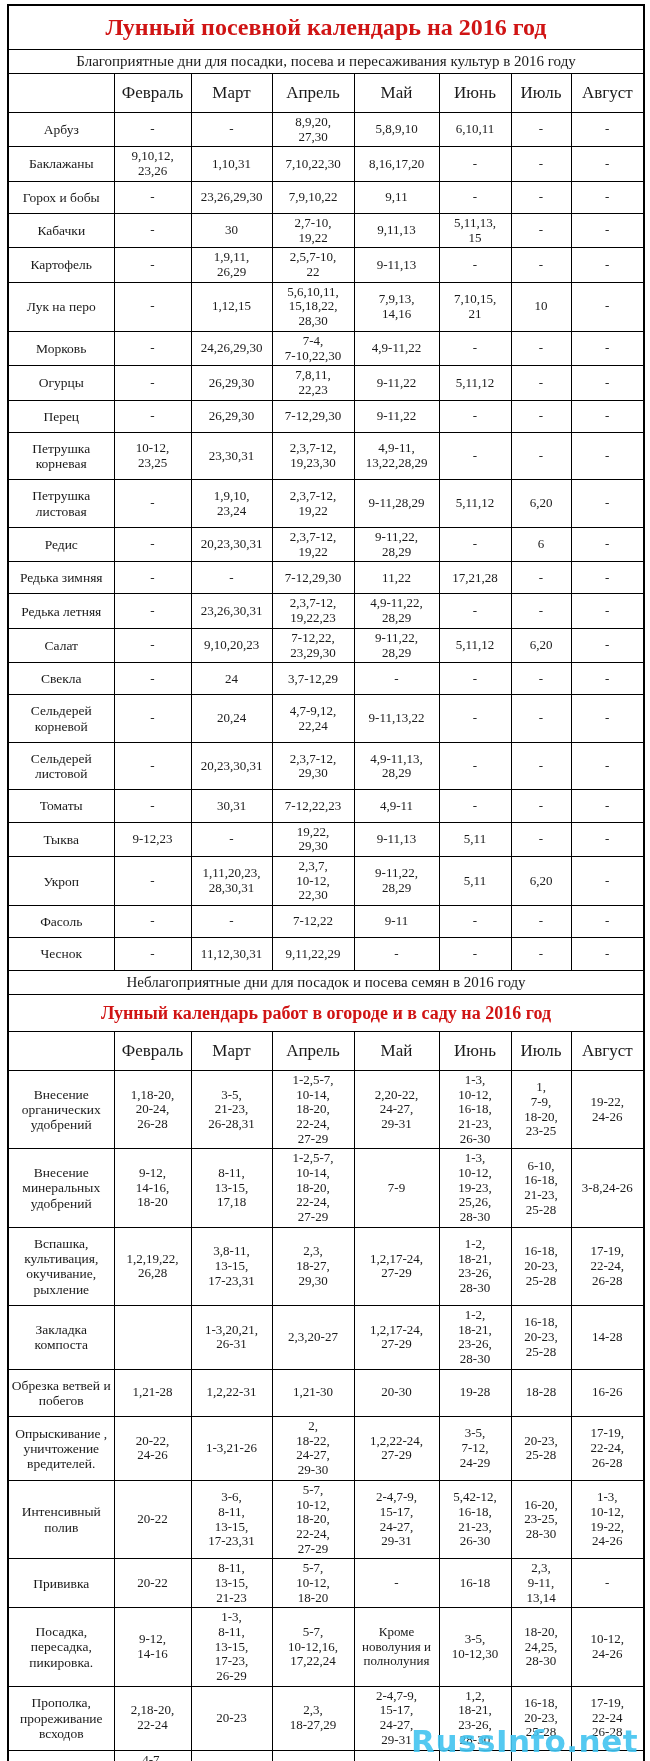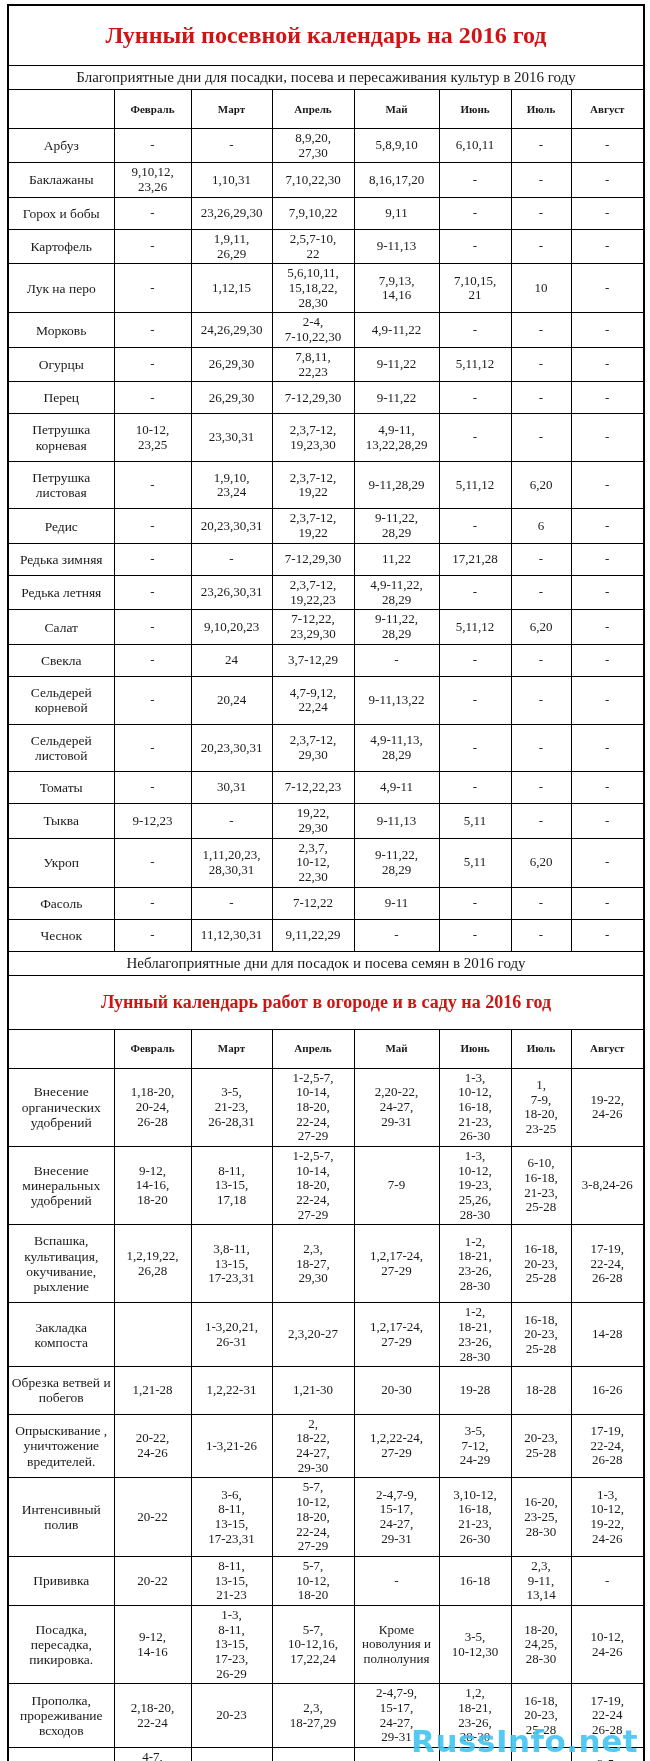--- a/index.html
+++ b/index.html
@@ -11,26 +11,26 @@
     border-collapse:collapse;table-layout:fixed;width:636px;margin:4px 0 0 7px;
     border:2px solid #000;
   }
   td{
     border:1px solid #000;text-align:center;vertical-align:middle;
     font-size:13px;line-height:1.13;padding:2px 1px;white-space:pre-line;
     overflow:hidden;
   }
   td.label{font-size:13.5px;padding:8px 2px;}
   tr.title-row td{
-    font-size:23px;font-weight:bold;padding:16px 2px;white-space:normal;
+    font-size:23px;font-weight:bold;padding:8px 2px;white-space:normal;
   }
   tr.title-row.t1 td{font-size:24px;}
   tr.title-row.t2 td{font-size:18px;}
   tr.subtitle-row td{font-size:15px;font-weight:normal;padding:3px 2px;white-space:normal;}
-  tr.month-row td{font-size:11px;height:22px;font-weight:bold;}
+  tr.month-row td{font-size:17px;height:22px;}
   .watermark{
     position:absolute;right:12px;bottom:2px;
     font-family:"DejaVu Sans","Liberation Sans",sans-serif;
     font-weight:bold;font-size:31px;letter-spacing:0.5px;opacity:0.9;
   }
 </style>
 </head>
 <body>
 
 <table>
@@ -89,20 +89,32 @@
         <td class="label">Горох и бобы</td>
         <td>-</td>
         <td>23,26,29,30</td>
         <td>7,9,10,22</td>
         <td>9,11</td>
         <td>-</td>
         <td>-</td>
         <td>-</td>
       </tr>
       <tr>
+        <td class="label">Кабачки</td>
+        <td>-</td>
+        <td>30</td>
+        <td>2,7-10,
+19,22</td>
+        <td>9,11,13</td>
+        <td>5,11,13,
+15</td>
+        <td>-</td>
+        <td>-</td>
+      </tr>
+      <tr>
         <td class="label">Картофель</td>
         <td>-</td>
         <td>1,9,11,
 26,29</td>
         <td>2,5,7-10,
 22</td>
         <td>9-11,13</td>
         <td>-</td>
         <td>-</td>
         <td>-</td>
@@ -118,21 +130,21 @@
 14,16</td>
         <td>7,10,15,
 21</td>
         <td>10</td>
         <td>-</td>
       </tr>
       <tr>
         <td class="label">Морковь</td>
         <td>-</td>
         <td>24,26,29,30</td>
-        <td>2-4,
+        <td>7-4,
 7-10,22,30</td>
         <td>4,9-11,22</td>
         <td>-</td>
         <td>-</td>
         <td>-</td>
       </tr>
       <tr>
         <td class="label">Огурцы</td>
         <td>-</td>
         <td>26,29,30</td>
@@ -464,21 +476,21 @@
 17-23,31</td>
         <td>5-7,
 10-12,
 18-20,
 22-24,
 27-29</td>
         <td>2-4,7-9,
 15-17,
 24-27,
 29-31</td>
-        <td>3,10-12,
+        <td>5,42-12,
 16-18,
 21-23,
 26-30</td>
         <td>16-20,
 23-25,
 28-30</td>
         <td>1-3,
 10-12,
 19-22,
 24-26</td>

